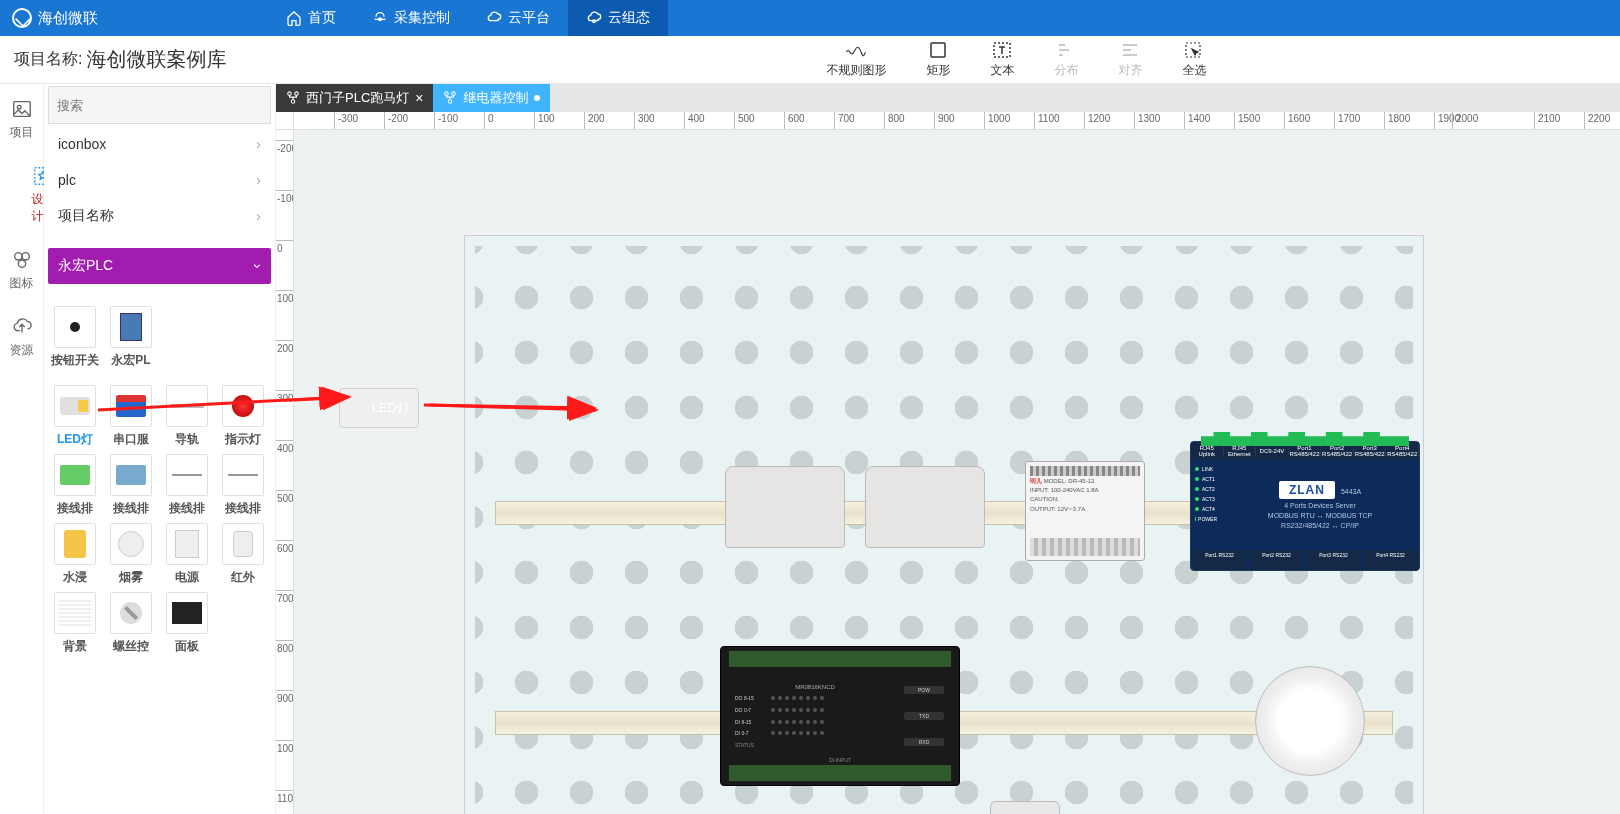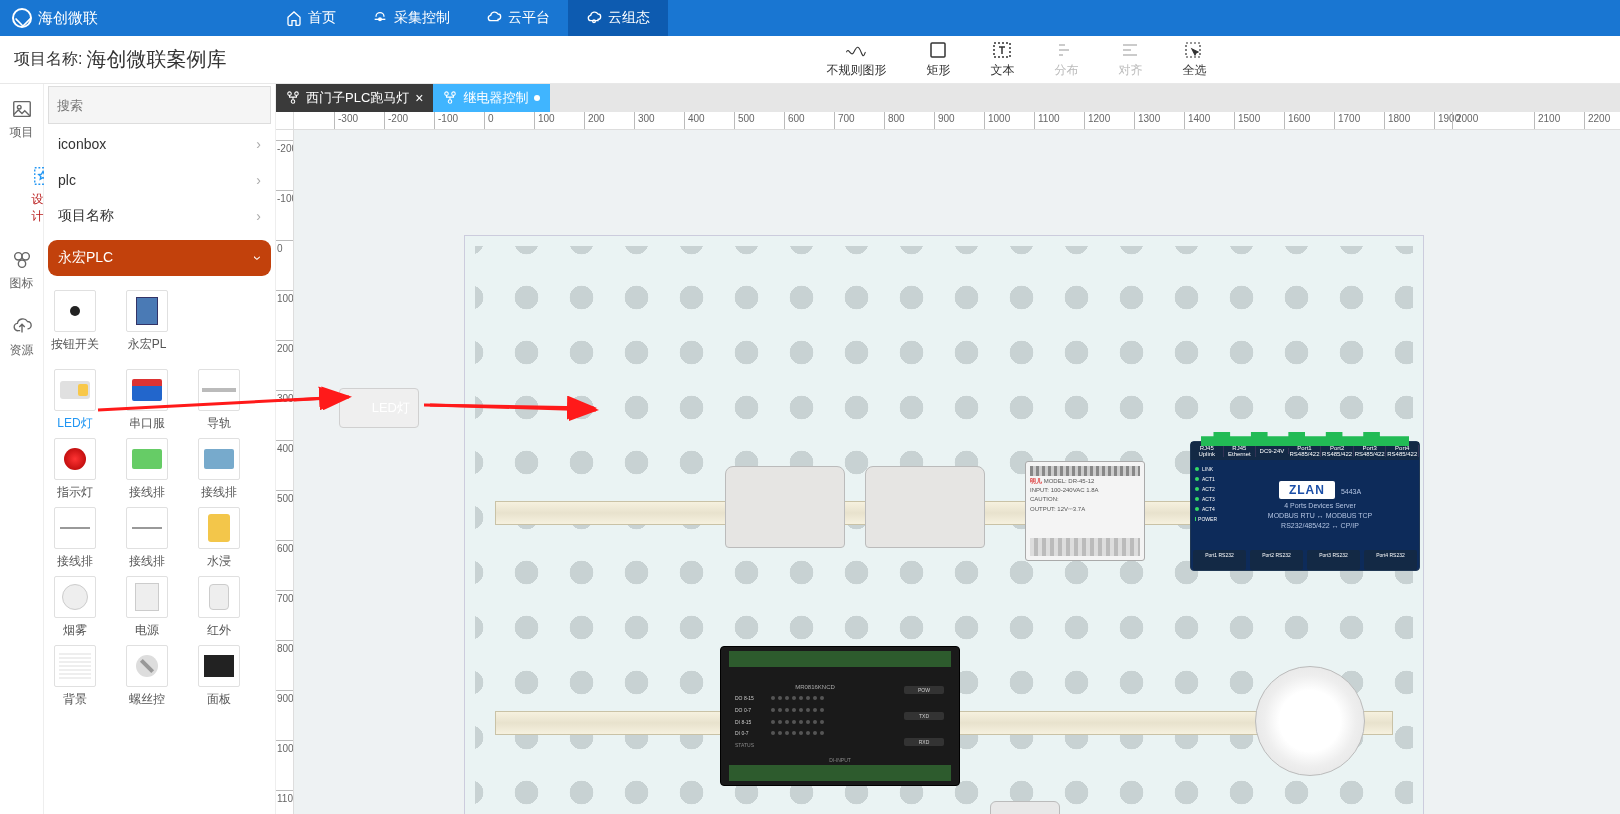--- a/index.html
+++ b/index.html
@@ -30,23 +30,23 @@
   .strip-item.active { color: #b91c1c; margin-left: 42px; }
   .strip-item svg { width: 22px; height: 22px; }
 
   
   .comp-panel { position: absolute; left: 44px; top: 84px; width: 232px; height: calc(100% - 84px); border-right: 1px solid #eee; background: #fff; display: flex; flex-direction: column; }
   .search-box { height: 38px; margin: 2px 4px; }
   .search-box input { width: 100%; height: 100%; padding: 4px 8px; border: 1px solid #ddd; font-size: 13px; background: #f5f5f5; }
   .panel-scroll { flex: 1; overflow-y: auto; padding: 0 4px; }
   .collapse-row { height: 36px; display: flex; align-items: center; justify-content: space-between; padding: 0 10px; cursor: pointer; font-size: 14px; }
   .collapse-row .chev { color: #aaa; font-size: 14px; }
-  .collapse-row.open { background: #c2410c; color: #fff; margin: 6px 0; border-radius: 9px; }
+  .collapse-row.open { background: #a21caf; color: #fff; margin: 14px 0; border-radius: 2px; }
   .collapse-row.open .chev { color: #fff; transform: rotate(90deg); }
-  .comp-grid { display: flex; flex-wrap: wrap; gap: 6px 22px; padding: 8px 2px; }
+  .comp-grid { display: flex; flex-wrap: wrap; gap: 6px 6px; padding: 8px 2px; font-weight: bold; }
   .comp-cell { width: 50px; display: flex; flex-direction: column; align-items: center; gap: 4px; font-size: 12px; color: #555; cursor: grab; }
   .comp-cell.active { color: #2196f3; }
   .comp-thumb { width: 42px; height: 42px; border: 1px solid #e0e0e0; border-radius: 2px; background: #fff; display: flex; align-items: center; justify-content: center; }
   .thumb-led { width:30px; height:18px; background:#e0e0e0; border-radius:3px; position:relative; }
   .thumb-led::after{content:"";position:absolute;right:2px;top:3px;width:10px;height:12px;background:#f8c84a;border-radius:2px;}
   .thumb-serial { width:30px;height:22px;background:linear-gradient(#d33,#d33 33%,#26c 33%,#26c);border-radius:2px; }
   .thumb-rail{width:34px;height:4px;background:#bbb;}
   .thumb-lamp{width:22px;height:22px;background:radial-gradient(circle,#f33,#a00);border-radius:50%;}
   .thumb-term-g{width:30px;height:20px;background:#6c6;border-radius:2px;}
   .thumb-term-b{width:30px;height:20px;background:#7ac;border-radius:2px;}

